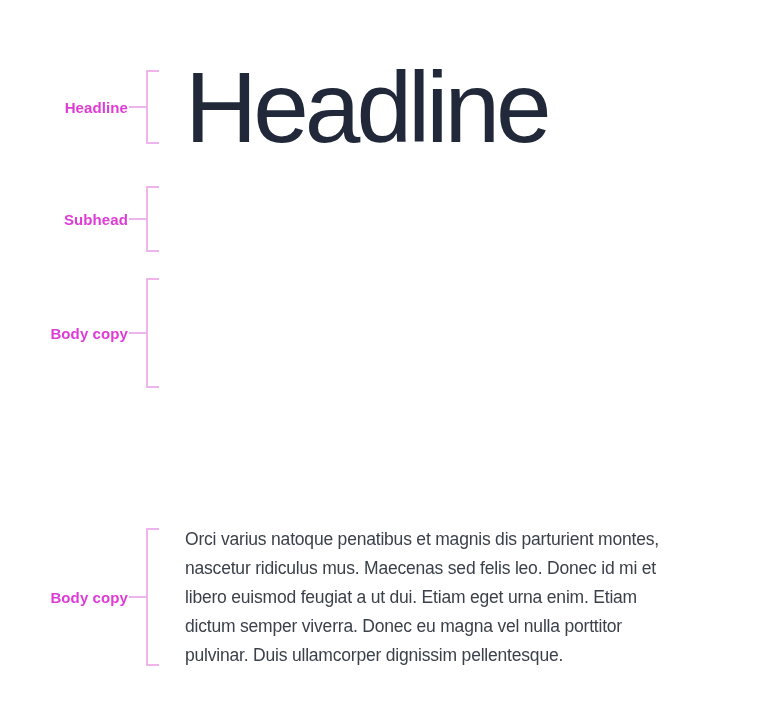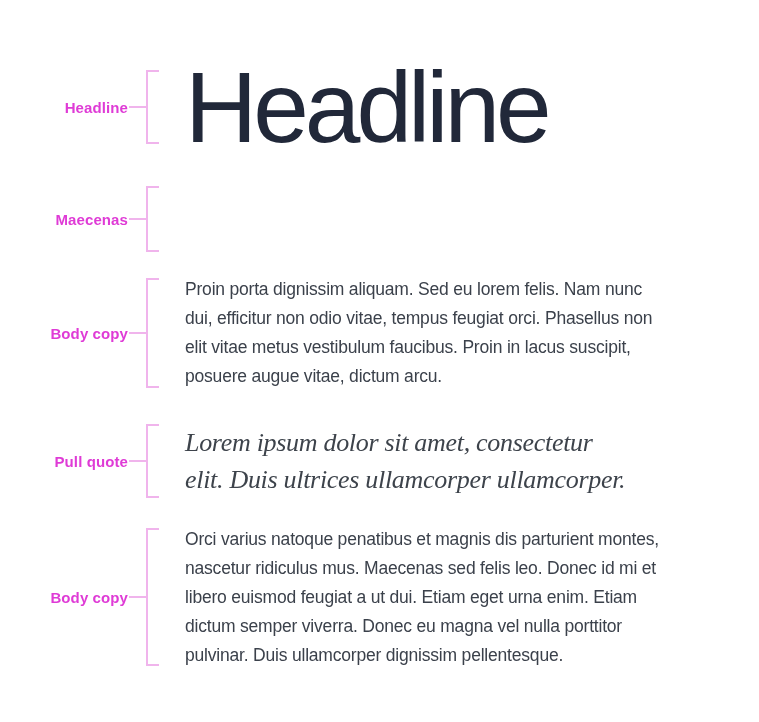--- a/index.html
+++ b/index.html
@@ -71,42 +71,31 @@
 <div id="stage">
 
   <div class="row row-headline">
     <div class="label">Headline</div>
     <div class="connector"></div>
     <div class="bracket"></div>
     <div class="content headline-text">Headline</div>
   </div>
 
   <div class="row row-subhead">
-    <div class="label">Maecenas</div>
+    <div class="label">Subhead</div>
     <div class="connector"></div>
     <div class="bracket"></div>
   </div>
 
   <div class="row row-body1">
     <div class="label">Body copy</div>
     <div class="connector"></div>
     <div class="bracket"></div>
-    <div class="content body-text">Proin porta dignissim aliquam. Sed eu lorem felis. Nam nunc
-dui, efficitur non odio vitae, tempus feugiat orci. Phasellus non
-elit vitae metus vestibulum faucibus. Proin in lacus suscipit,
-posuere augue vitae, dictum arcu.</div>
   </div>
 
-  <div class="row row-pullquote">
-    <div class="label">Pull quote</div>
-    <div class="connector"></div>
-    <div class="bracket"></div>
-    <div class="content pullquote-text">Lorem ipsum dolor sit amet, consectetur
-elit. Duis ultrices ullamcorper ullamcorper.</div>
-  </div>
 
   <div class="row row-body2">
     <div class="label">Body copy</div>
     <div class="connector"></div>
     <div class="bracket"></div>
     <div class="content body-text">Orci varius natoque penatibus et magnis dis parturient montes,
 nascetur ridiculus mus. Maecenas sed felis leo. Donec id mi et
 libero euismod feugiat a ut dui. Etiam eget urna enim. Etiam
 dictum semper viverra. Donec eu magna vel nulla porttitor
 pulvinar. Duis ullamcorper dignissim pellentesque.</div>

